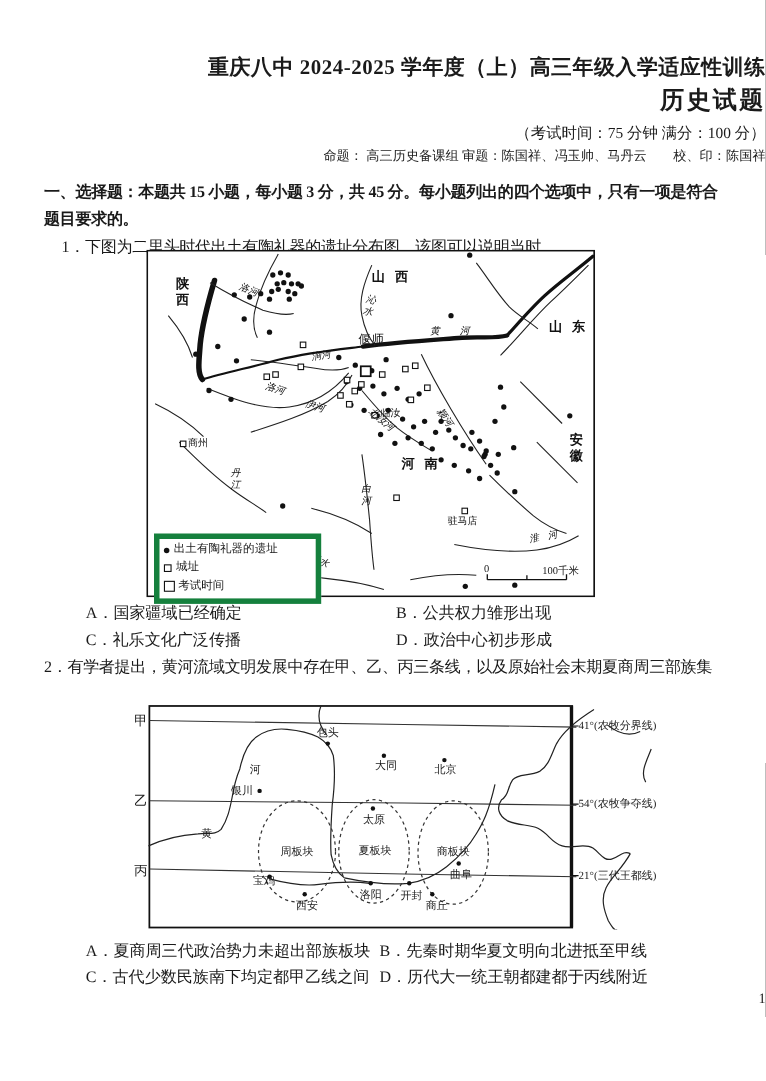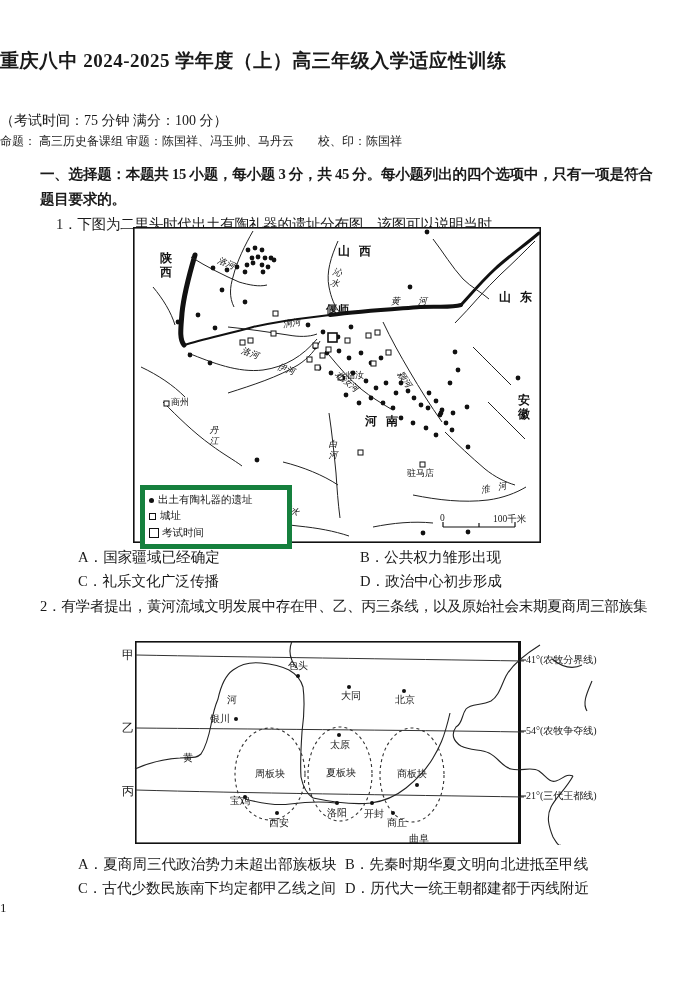--- a/index.html
+++ b/index.html
@@ -1,36 +1,36 @@
 <!DOCTYPE html>
 <html><head>
 <meta charset="utf-8">
 <style>
   html,body{margin:0;padding:0;background:#888;}
   .page{position:relative;width:696px;height:983px;background:#ffffff;margin:0 auto;
         font-family:"Liberation Serif","DejaVu Serif",serif;color:#1a1a1a;overflow:hidden;}
   .abs{position:absolute;white-space:nowrap;}
-  .ctr{left:0;width:696px;text-align:left;}
+  .ctr{left:0;width:696px;text-align:right;}
   .t1{font-size:19px;font-weight:bold;letter-spacing:0.5px;}
   .t2{font-size:22px;font-weight:bold;letter-spacing:2px;}
   .info{font-size:14px;}
   .authors{font-size:12px;}
   .instr{font-size:14.6px;font-weight:bold;letter-spacing:-0.3px;}
   .body15{font-size:14.6px;letter-spacing:-0.3px;}
   .optrow{position:absolute;font-size:14.6px;white-space:nowrap;}
   .optb{position:absolute;top:0;}
   
   .mapbox{position:absolute;}
   .mapbox svg{position:absolute;left:0;top:0;}
   .ml{position:absolute;font-size:9px;line-height:1.1;white-space:nowrap;color:#111;}
   .region{font-size:12px;font-weight:bold;letter-spacing:3px;}
   .vert{width:14px;white-space:normal;letter-spacing:0;line-height:1.2;text-align:center;}
   .riv{font-style:italic;font-size:9px;}
   .place{font-size:9px;}
-  .yanshi{font-size:11px;font-weight:bold;letter-spacing:1px;text-align:right;}
+  .yanshi{font-size:11px;font-weight:normal;letter-spacing:1px;text-align:right;}
   .spread{letter-spacing:18px;}
   .spread2{letter-spacing:8px;}
   
   .legend{position:absolute;background:#fff;border:5px solid #15803d;font-size:10.5px;
           padding:2px 4px 3px 4px;line-height:1.55;}
   .lrow{display:flex;align-items:center;white-space:nowrap;}
   .sym-dot{display:inline-block;width:5px;height:5px;border-radius:50%;background:#111;margin-right:4px;flex:0 0 auto;}
   .sym-sq{display:inline-block;width:5px;height:5px;border:1px solid #111;margin-right:4px;flex:0 0 auto;}
   .sym-sq-big{display:inline-block;width:8px;height:8px;border:1px solid #111;margin-right:3px;flex:0 0 auto;}
   .scalenum{position:absolute;font-size:9.5px;}
@@ -40,20 +40,21 @@
   .m2line{position:absolute;font-size:12px;}
   .m2lat{position:absolute;font-size:10px;white-space:nowrap;}
   .footer{font-size:13px;}
 </style>
 </head>
 <body>
 
 <div class="page">
 
   <div class="abs ctr t1" style="top:48px;">重庆八中 2024-2025 学年度（上）高三年级入学适应性训练</div>
+  <div class="abs ctr t2" style="top:76px;">历史试题</div>
   <div class="abs ctr info" style="top:112px;">（考试时间：75 分钟 满分：100 分）</div>
   <div class="abs ctr authors" style="top:133px;">命题： 高三历史备课组 审题：陈国祥、冯玉帅、马丹云　　校、印：陈国祥</div>
 
   <div class="abs instr" style="left:40px;top:165px;">一、选择题：本题共 15 小题，每小题 3 分，共 45 分。每小题列出的四个选项中，只有一项是符合</div>
   <div class="abs instr" style="left:40px;top:190px;">题目要求的。</div>
 
   <div class="abs body15" style="left:56px;top:215px;">1．下图为二里头时代出土有陶礼器的遗址分布图。该图可以说明当时</div>
 
   <div class="mapbox" style="left:133px;top:227px;width:408px;height:316px;">
     <svg width="408" height="316" viewBox="0 0 408 316">
@@ -318,21 +319,21 @@
     <div class="m2city" style="left:178px;top:18px;">包头</div>
     <div class="m2city" style="left:231px;top:48px;">大同</div>
     <div class="m2city" style="left:285px;top:52px;">北京</div>
     <div class="m2city" style="left:100px;top:71px;">银川</div>
     <div class="m2city" style="left:220px;top:97px;">太原</div>
     <div class="m2city" style="left:120px;top:153px;">宝鸡</div>
     <div class="m2city" style="left:159px;top:175px;">西安</div>
     <div class="m2city" style="left:217px;top:165px;">洛阳</div>
     <div class="m2city" style="left:254px;top:166px;">开封</div>
     <div class="m2city" style="left:277px;top:175px;">商丘</div>
-    <div class="m2city" style="left:299px;top:147px;margin-top:44px;">曲阜</div>
+    <div class="m2city" style="left:299px;top:147px;">曲阜</div>
 
     <div class="m2plate" style="left:150px;top:126px;">周板块</div>
     <div class="m2plate" style="left:221px;top:125px;">夏板块</div>
     <div class="m2plate" style="left:292px;top:126px;">商板块</div>
   </div>
 
   <div class="optrow" style="left:78px;top:855px;">
     <span>A．夏商周三代政治势力未超出部族板块</span>
     <span class="optb" style="left:267px;">B．先秦时期华夏文明向北进抵至甲线</span>
   </div>

